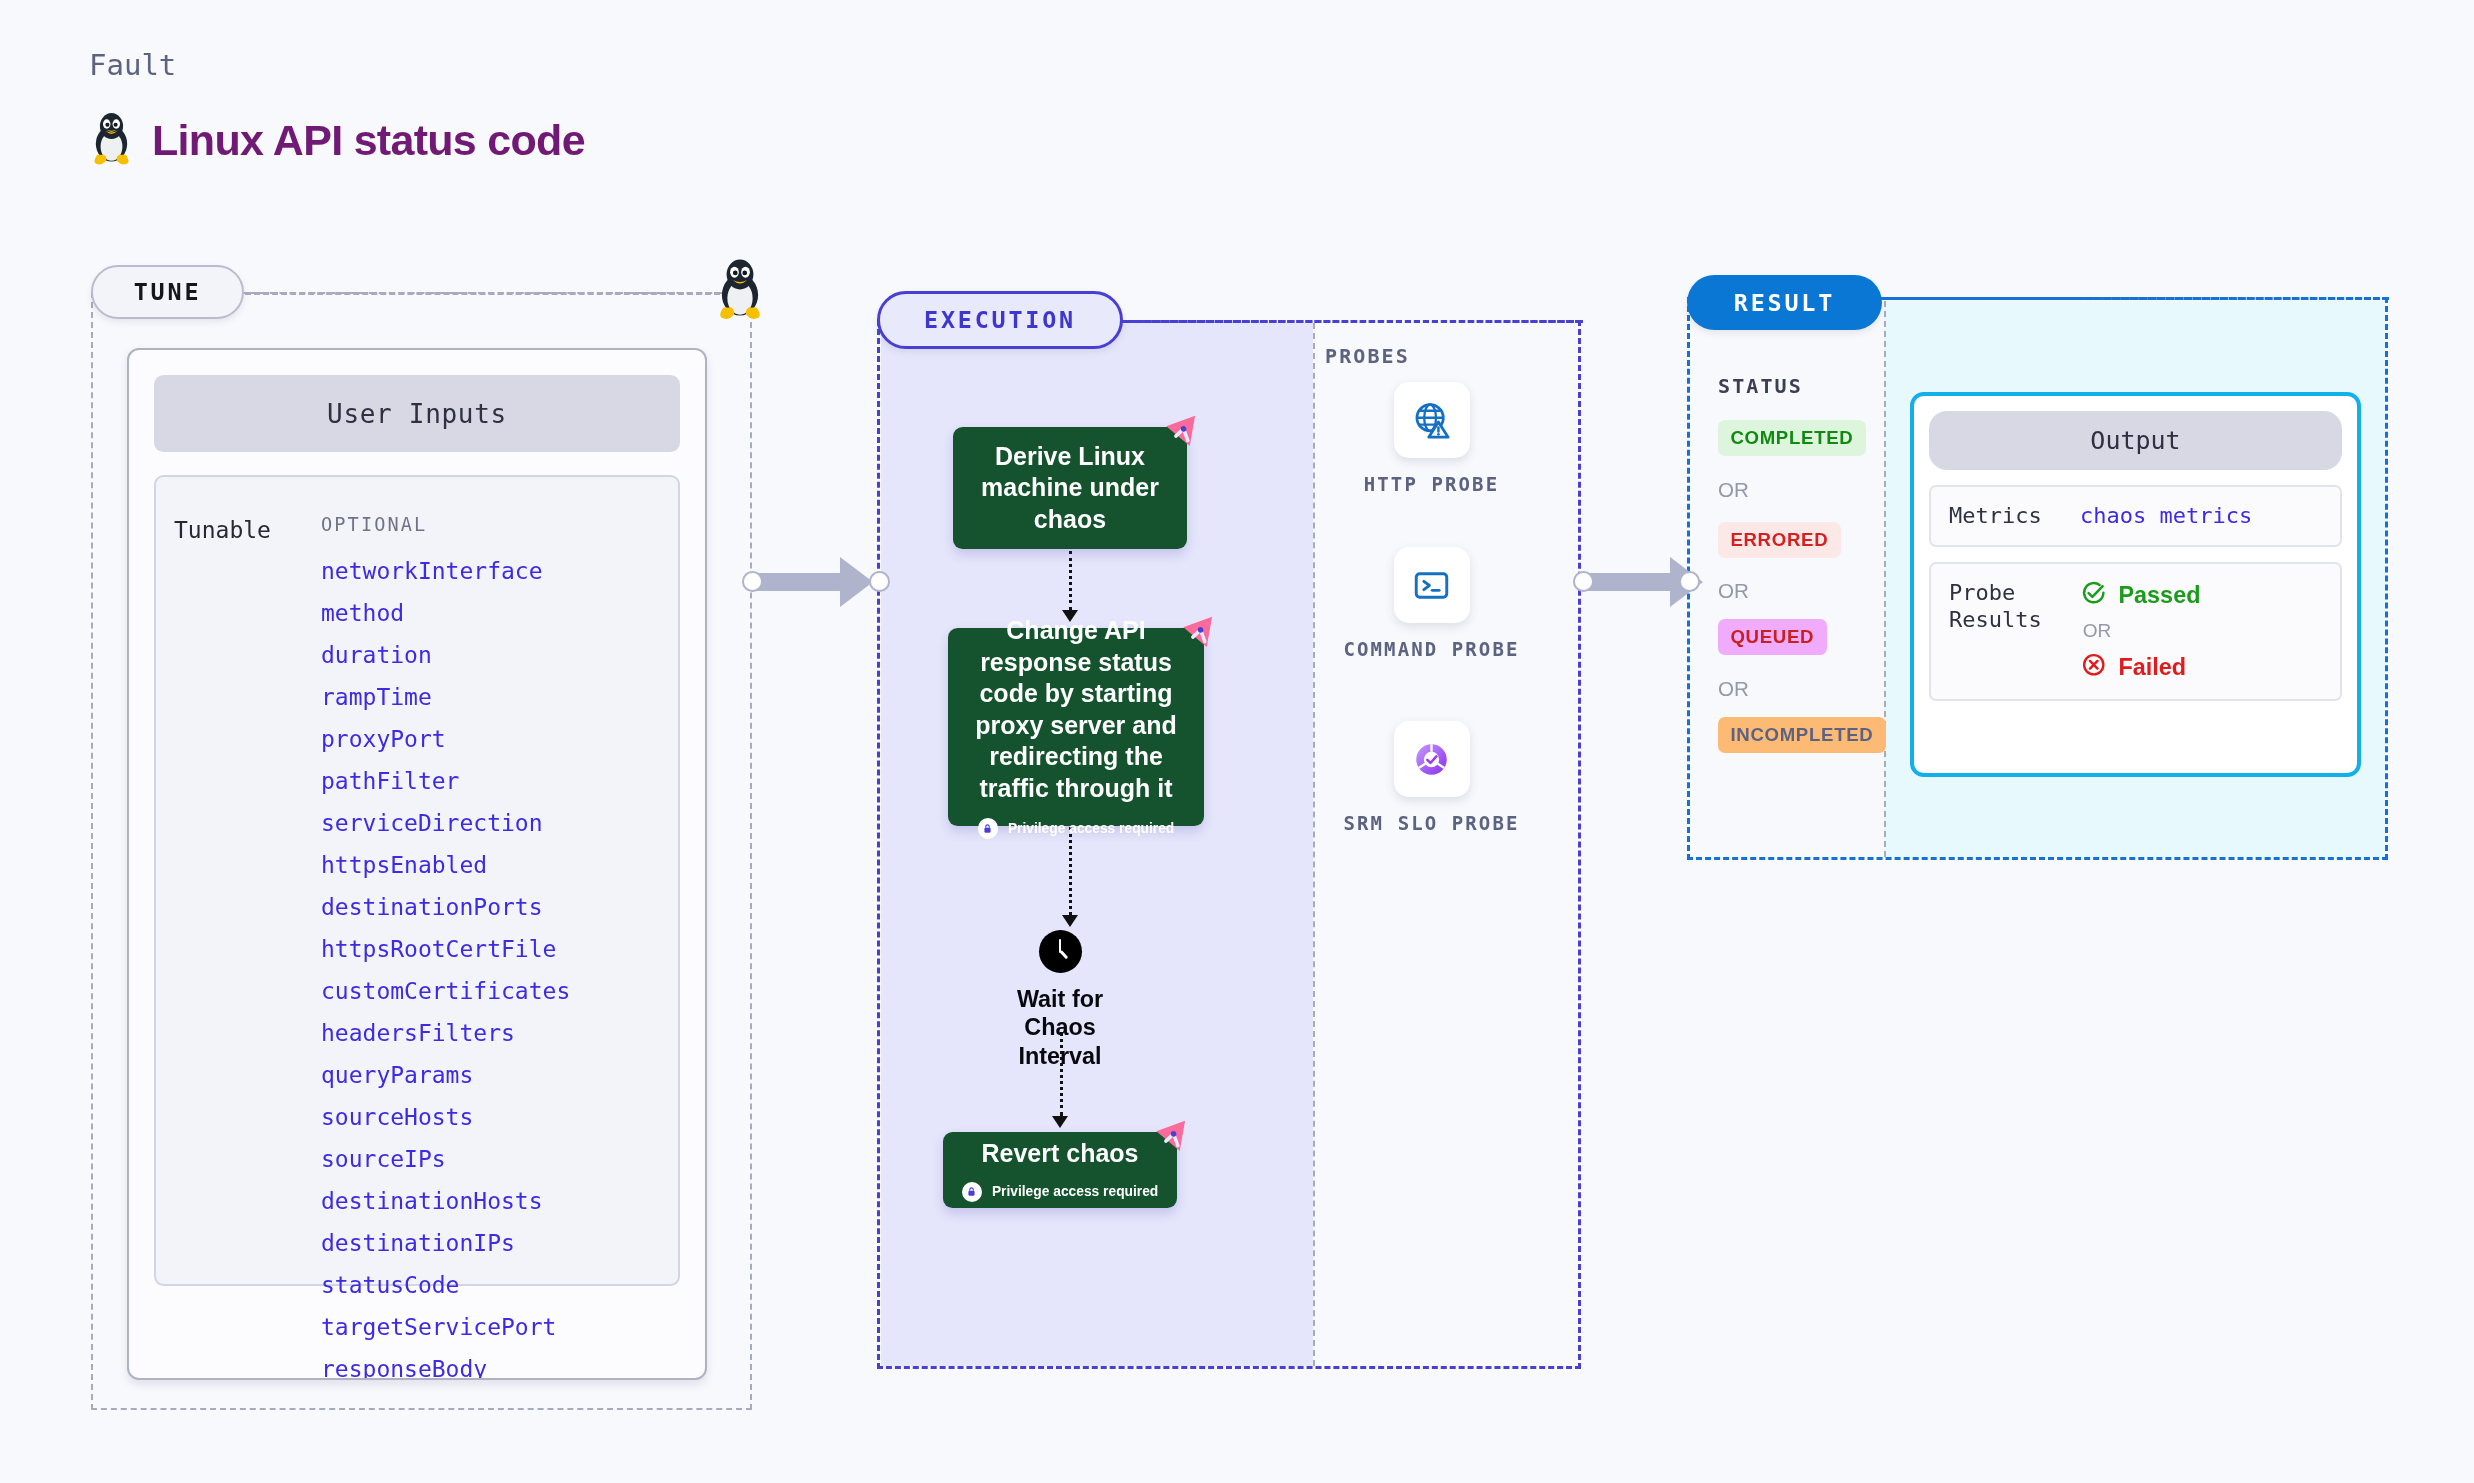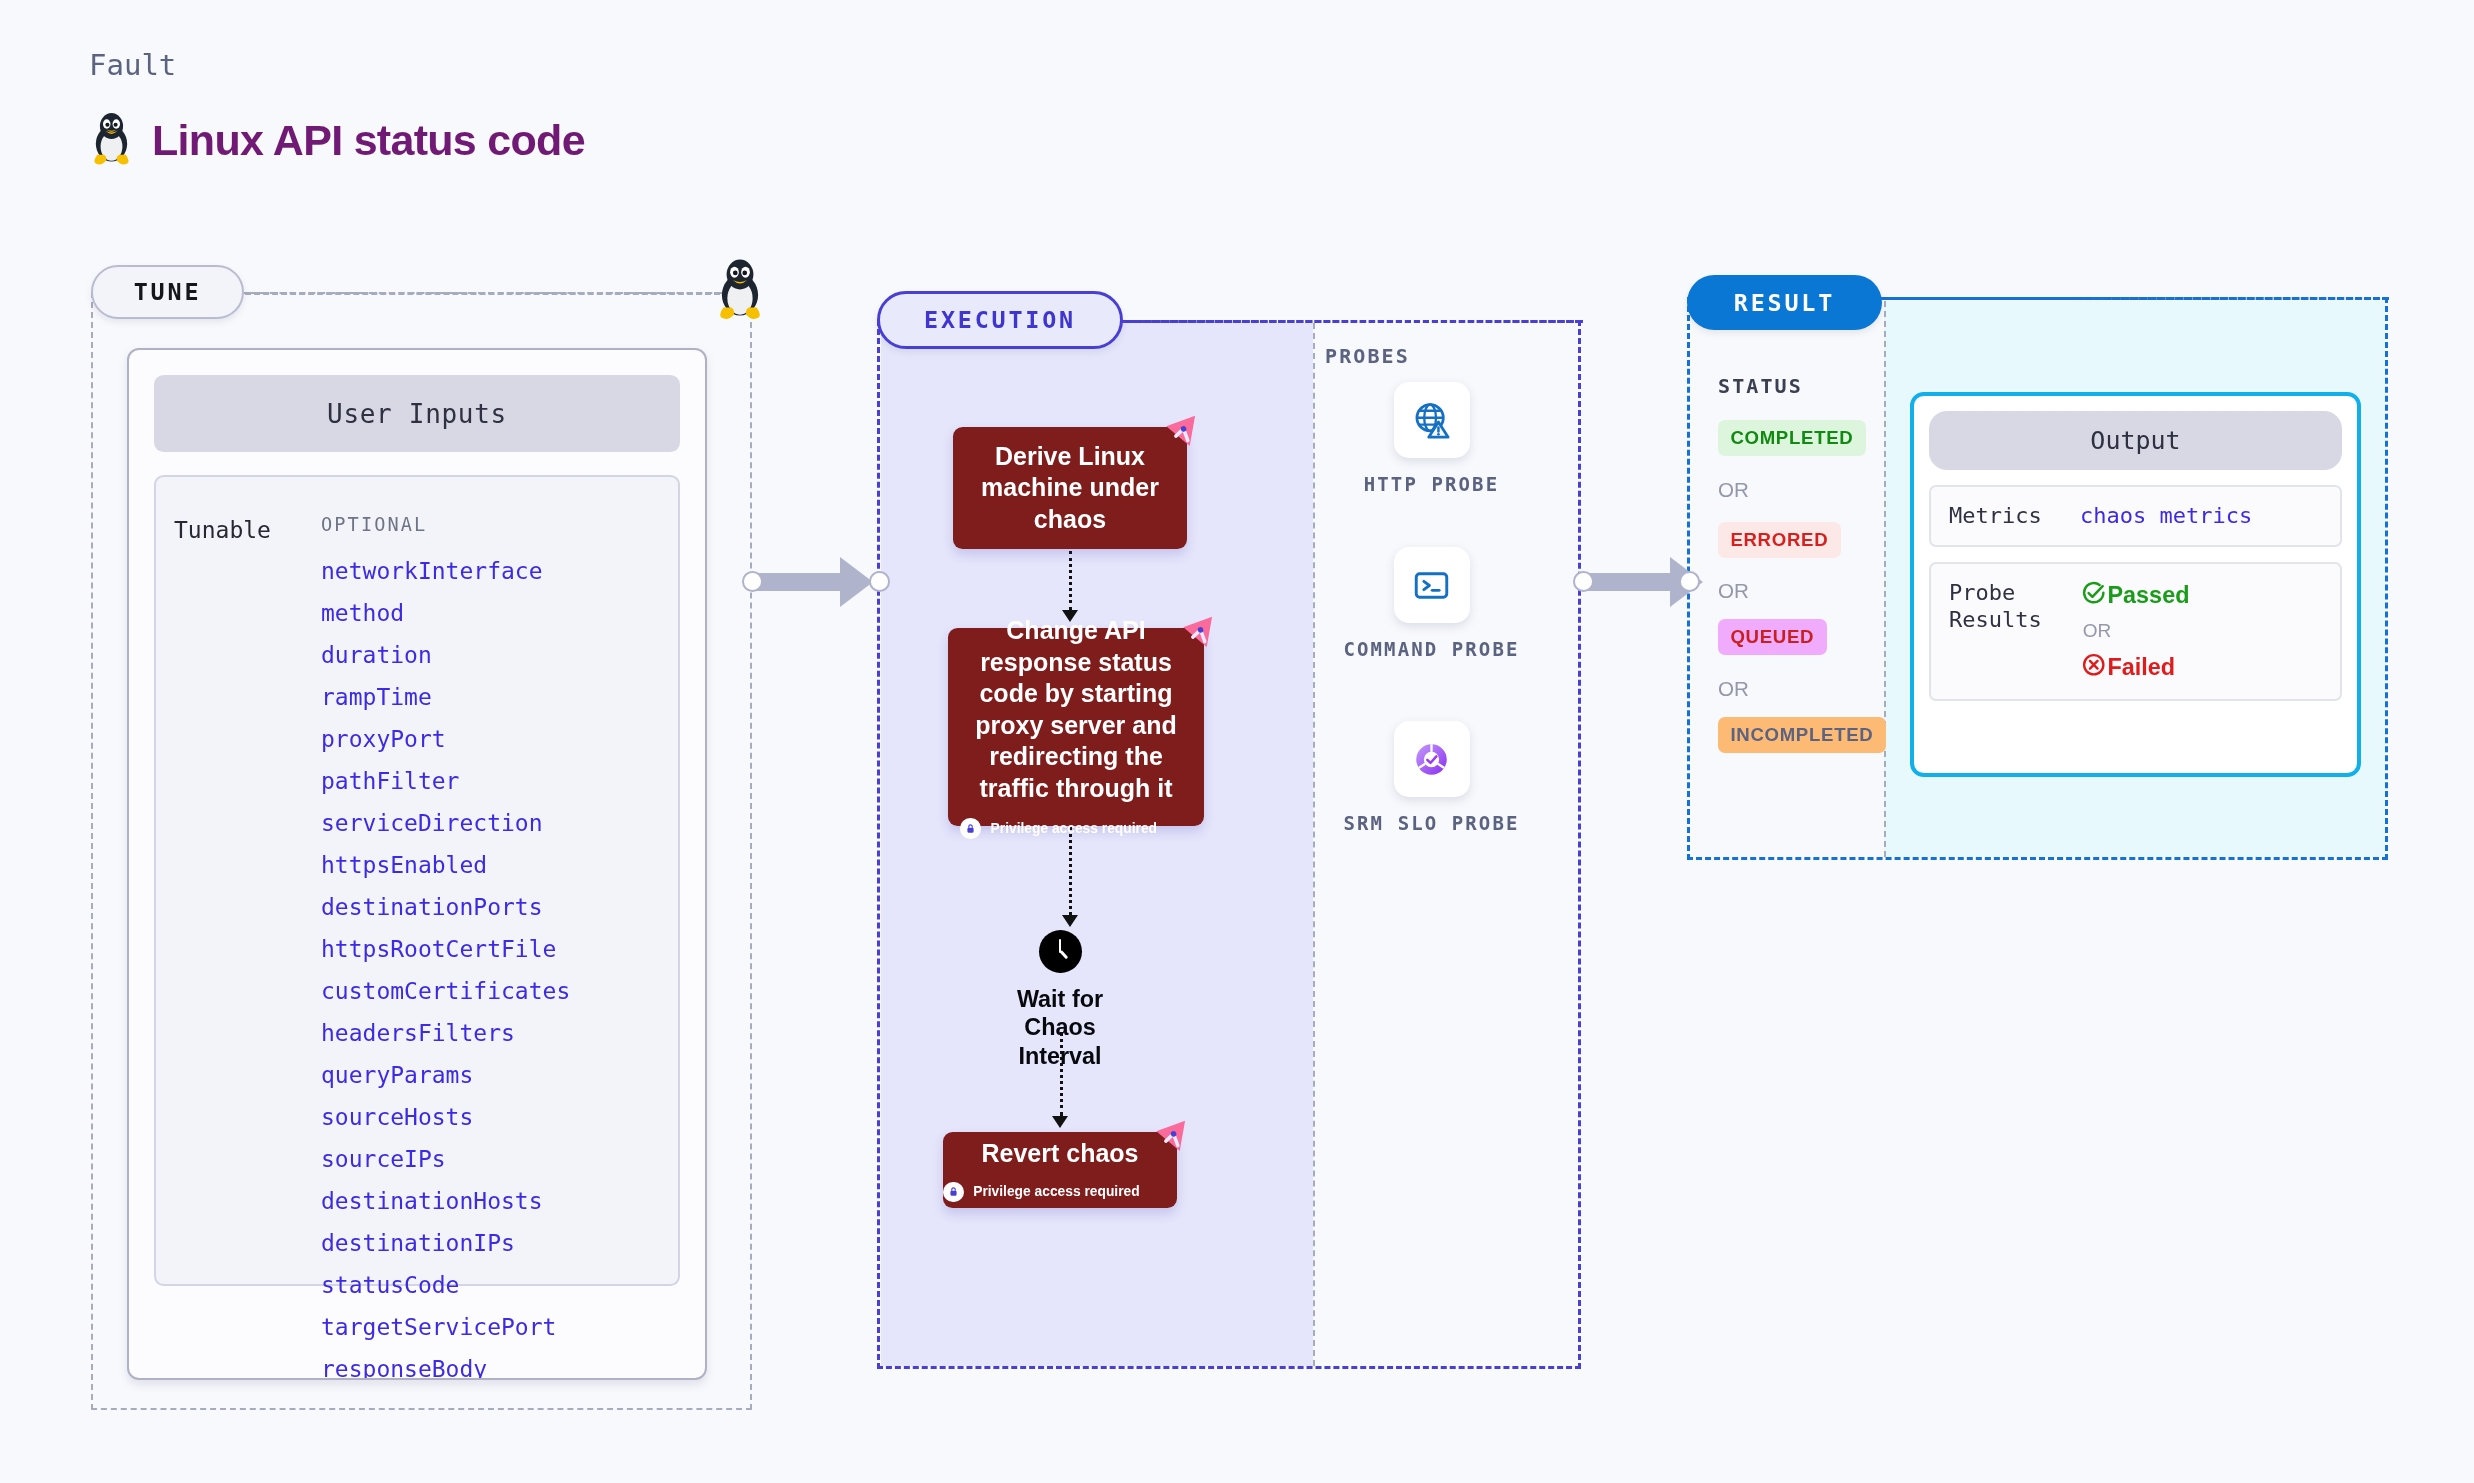--- a/index.html
+++ b/index.html
@@ -130,28 +130,28 @@
     font-size: 23px;
     color: #3c2ae4;
     line-height: 1;
     margin-bottom: 19px;
     white-space: nowrap;
   }
 
   
   .exec-node {
     position: absolute;
-    background: #7f1d1d;
+    background: #14532d;
     border-radius: 9.6px;
     color: #ffffff;
     font-family: "Liberation Sans", sans-serif;
     font-weight: bold;
     text-align: center;
     display: flex; flex-direction: column;
-    justify-content: center;
+    align-items: center; justify-content: center;
     box-shadow: 0 5.5px 11px rgba(60,50,180,.18);
     z-index: 4;
   }
   #node-derive {
     left: 953px; top: 427px; width: 234px; height: 122px;
     font-size: 25px; line-height: 1.26;
   }
   #node-change {
     left: 948px; top: 628px; width: 256px; height: 198px;
     font-size: 25px; line-height: 1.26;
@@ -267,21 +267,21 @@
     background: #fbfbfd;
     display: flex; align-items: center;
     padding: 15px 18px;
   }
   .out-key {
     width: 131px; flex: none;
     font-size: 22px; color: #2f3142; line-height: 1.25;
   }
   .out-link { font-size: 22px; color: #3c2ae4; }
   .result-line {
-    display: flex; align-items: center; 
+    display: flex; align-items: center; gap: 11px;
     font-family: "Liberation Sans", sans-serif;
     font-weight: bold; font-size: 23.4px;
   }
   .result-or {
     font-family: "Liberation Sans", sans-serif;
     font-size: 19px; color: #9498ab; margin: 8.3px 0 8.3px 2.8px;
   }
 
   
   .big-arrow { position: absolute; height: 18px; background: #b0b3cc; z-index: 5; }

